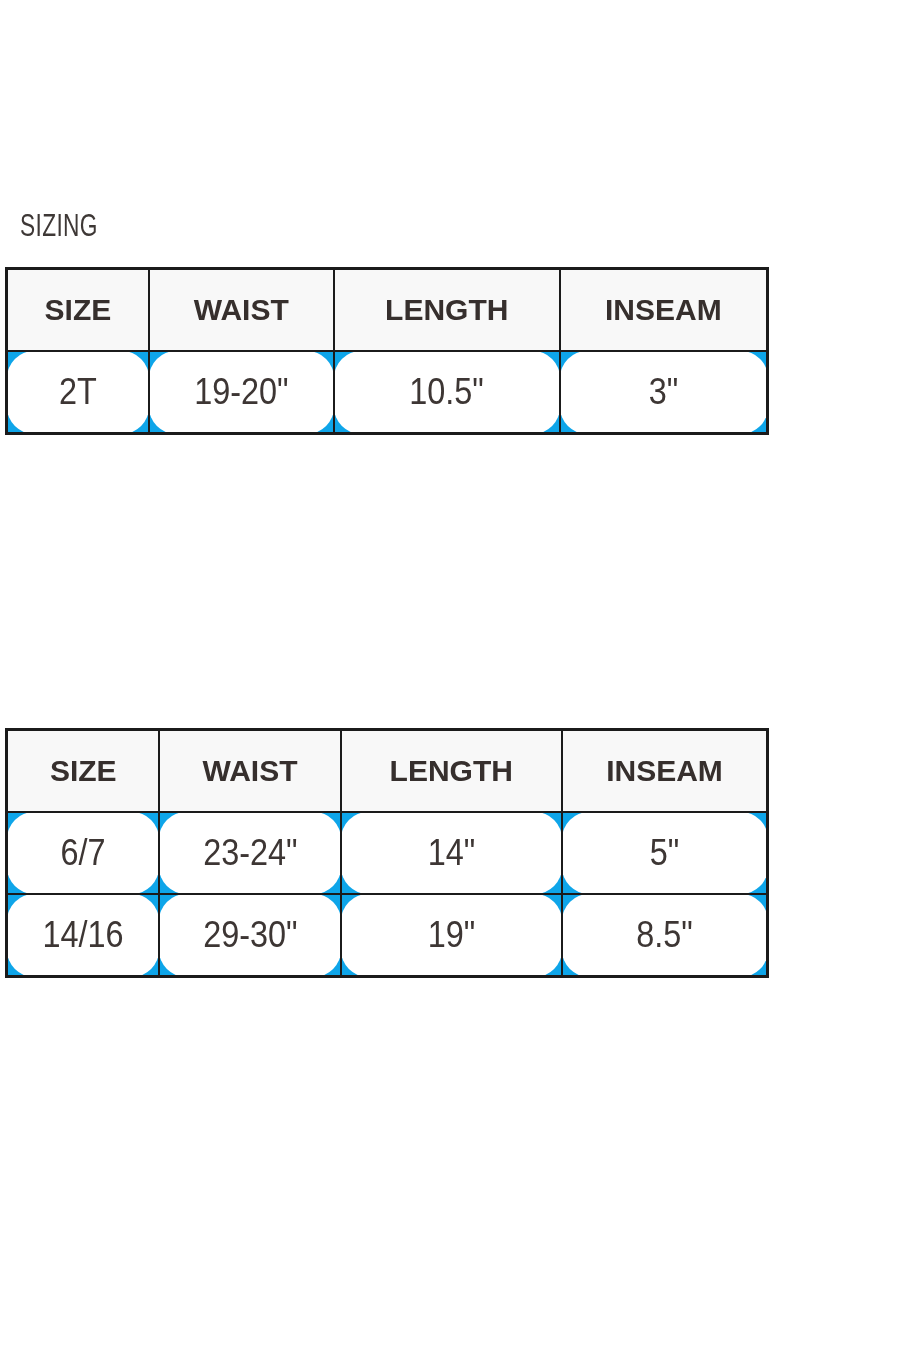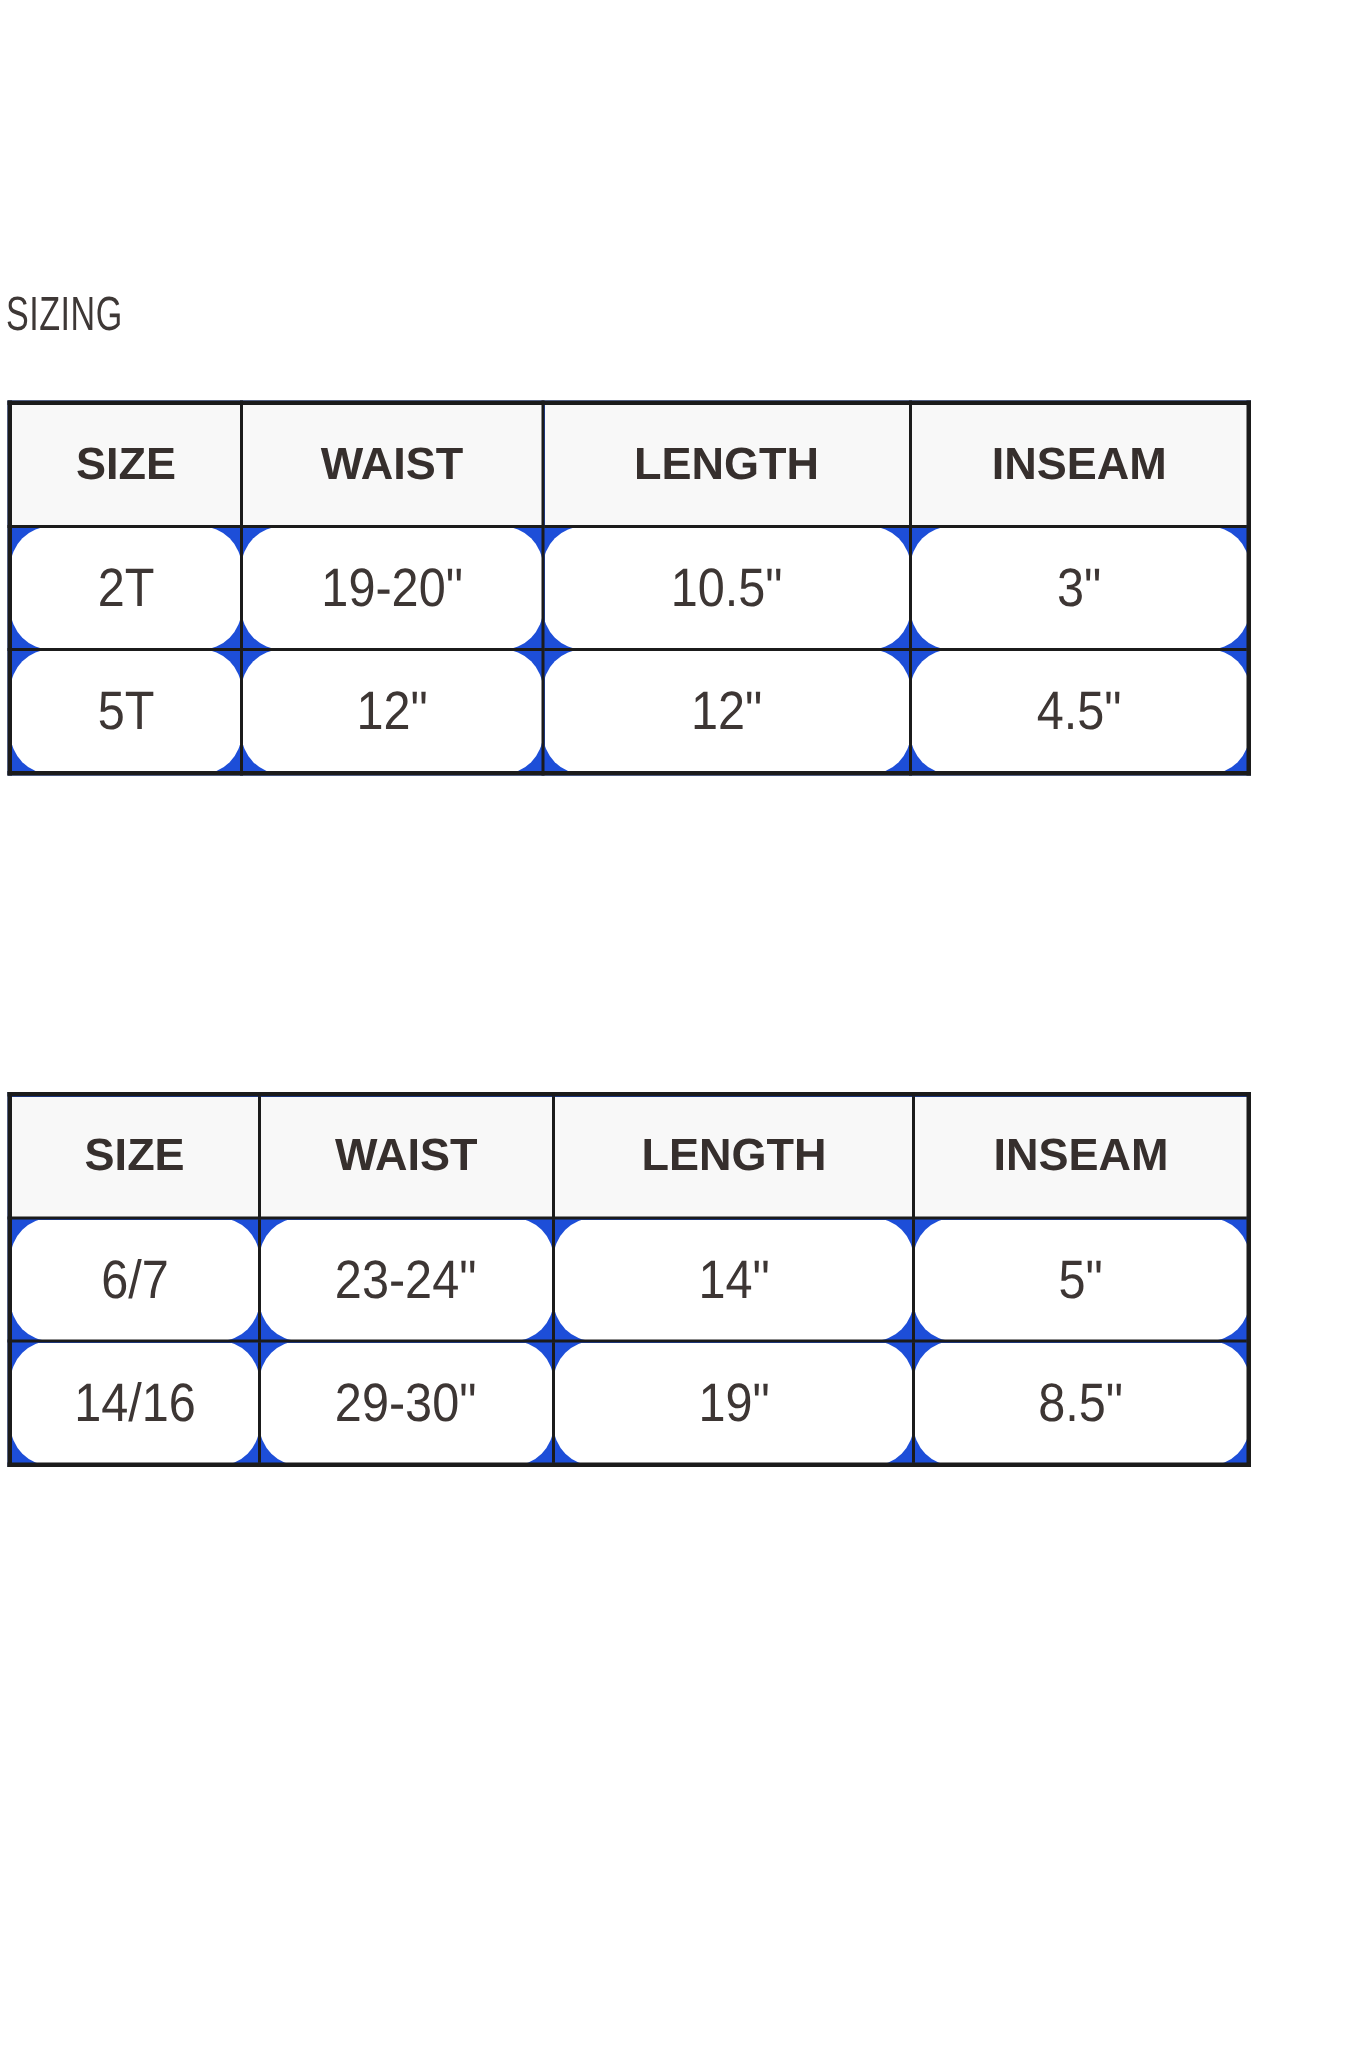--- a/index.html
+++ b/index.html
@@ -12,40 +12,40 @@
     height: 1363px;
     position: relative;
     font-family: "Liberation Sans", sans-serif;
     color: #3a3331;
     overflow: hidden;
   }
   .page-title {
     position: absolute;
     left: 4px;
     top: 193px;
-    margin: 0;
+    margin: 16px;
     font-size: 32px;
     font-weight: 400;
     line-height: 32px;
     color: #3e3836;
     letter-spacing: 0.5px;
     white-space: nowrap;
   }
   .page-title .condensed {
     display: inline-block;
     transform: scaleX(0.71);
     transform-origin: left center;
   }
   table.size-table {
     position: absolute;
     left: 5px;
-    width: 829px;
+    width: 764px;
     border-collapse: collapse;
     table-layout: fixed;
-    background: #1d4ed8;
+    background: #0ea5e9;
     border: 3px solid #1b1b1b;
   }
   table.size-table.t0 { top: 267px; }
   table.size-table.t1 { top: 728px; }
   table.size-table th,
   table.size-table td {
     border: 2px solid #1b1b1b;
     text-align: center;
     vertical-align: middle;
     height: 80px;
@@ -92,26 +92,20 @@
         <th>INSEAM</th>
       </tr>
     </thead>
     <tbody>
       <tr>
         <td><span class="cellnum">2T</span></td>
         <td><span class="cellnum">19-20"</span></td>
         <td><span class="cellnum">10.5"</span></td>
         <td><span class="cellnum">3"</span></td>
       </tr>
-      <tr>
-        <td><span class="cellnum">5T</span></td>
-        <td><span class="cellnum">12"</span></td>
-        <td><span class="cellnum">12"</span></td>
-        <td><span class="cellnum">4.5"</span></td>
-      </tr>
     </tbody>
   </table>
 
 <table class="size-table t1">
     <colgroup>
       <col style="width: 20.1%;">
       <col style="width: 23.8%;">
       <col style="width: 29.1%;">
       <col style="width: 27%;">
     </colgroup>

